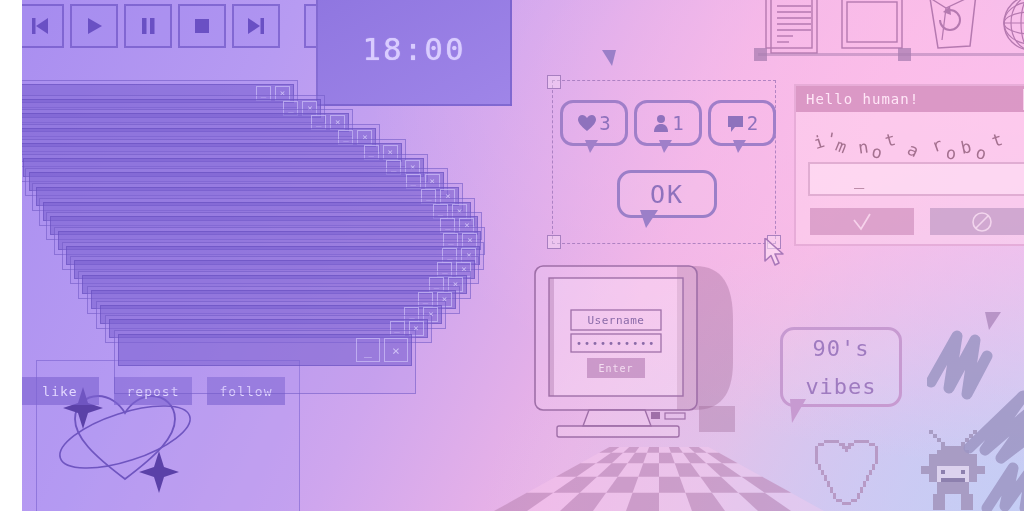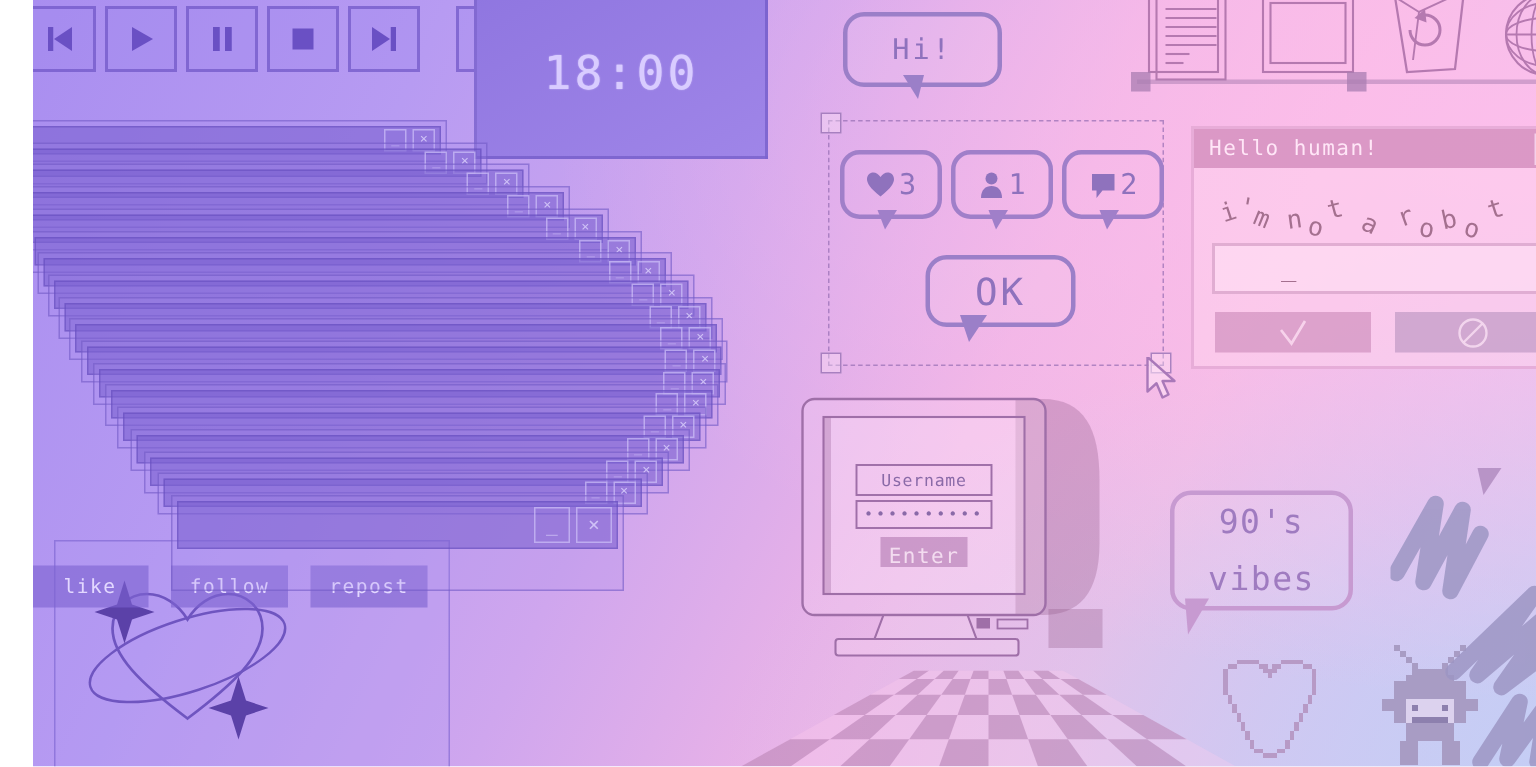--- a/index.html
+++ b/index.html
@@ -121,21 +121,21 @@
 
   
   #desktop-icons{left:740px;top:-12px;display:flex;gap:16px;align-items:flex-end;}
   #slider-track{left:736px;top:53px;width:300px;height:3px;background:rgba(175,130,180,.55);}
   .slider-knob{position:absolute;width:13px;height:13px;background:rgba(170,125,178,.75);top:-5px;}
 
   
   #crt-monitor{left:505px;top:258px;width:215px;height:190px;}
   #crt-screen-label,.crt-txt{color:#8a6aa8;}
   #crt-username{font-size:11px;letter-spacing:.5px;}
-  #crt-enter{font-size:14px;color:#f3dcf0;letter-spacing:1px;}
+  #crt-enter{font-size:10px;color:#f3dcf0;letter-spacing:1px;}
 
   
   #checker-floor{left:472px;top:447px;width:330px;height:64px;}
 
   
   #pixel-heart{left:790px;top:434px;}
   #pixel-robot{left:895px;top:430px;}
   #scribbles{left:905px;top:330px;}
 
   .lbl{user-select:none;}
@@ -304,31 +304,28 @@
         <path d="M72 104 C 40 80, 22 62, 22 44 C 22 30, 33 21, 45 21 C 56 21, 66 28, 72 38 C 78 28, 88 21, 99 21 C 111 21, 122 30, 122 44 C 122 62, 104 80, 72 104 Z" fill="none" stroke="#6f55c0" stroke-width="1.8"></path>
         <path d="M30 12 L35 28 L50 33 L35 38 L30 54 L25 38 L10 33 L25 28 Z" fill="#5b41a8"></path>
         <path d="M106 76 L111 92 L126 97 L111 102 L106 118 L101 102 L86 97 L101 92 Z" fill="#5b41a8"></path>
       </svg>
     </div>
     <div id="social-buttons">
       <div class="sbtn">
           <span class="lbl">like</span>
         </div>
       <div class="sbtn">
+          <span class="lbl">repost</span>
+        </div>
+      <div class="sbtn">
           <span class="lbl">follow</span>
         </div>
-      <div class="sbtn">
-          <span class="lbl">repost</span>
-        </div>
-    </div>
-  </div>
-
-  <div class="pixbubble" id="hi-bubble">
-    <span class="lbl">Hi!</span>
-  </div>
+    </div>
+  </div>
+
   <div class="ptail abs" id="hi-tail"></div>
 
   <div class="abs" id="selection-box">
     <div class="handle" id="handle-tl"></div>
     <div class="handle" id="handle-bl"></div>
     <div class="handle" id="handle-br"></div>
   </div>
   <div class="abs" id="cursor-arrow">
     <svg width="22" height="30" viewBox="0 0 22 30">
       <polygon points="1,0 1,23 7,17.5 11,27 15,25 11,16 19,16" fill="rgba(255,230,248,.55)" stroke="#a978b9" stroke-width="1.6" stroke-linejoin="round"></polygon>

